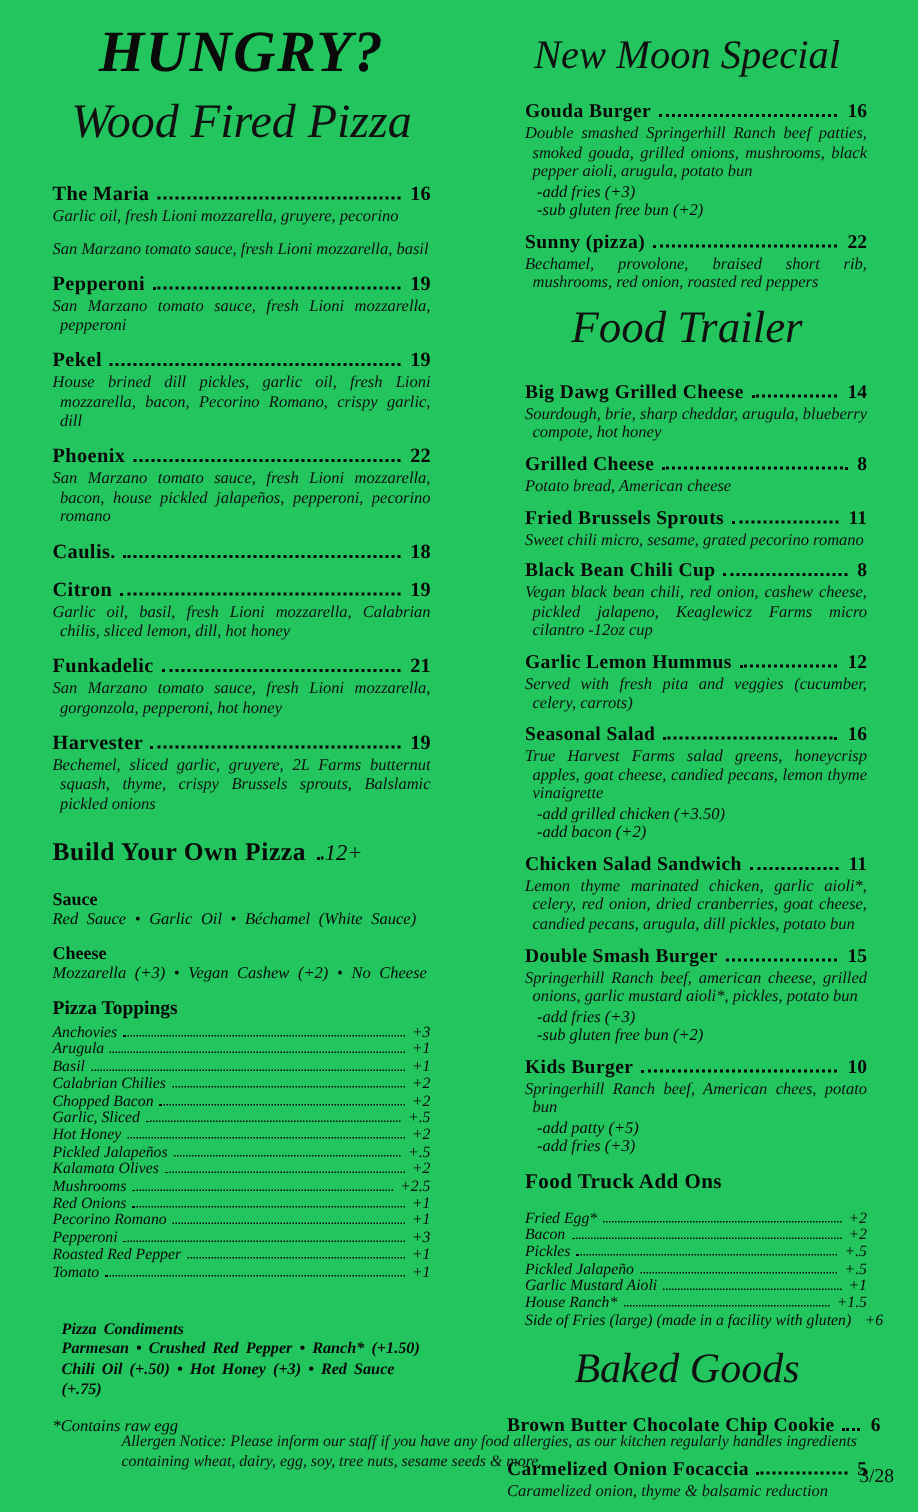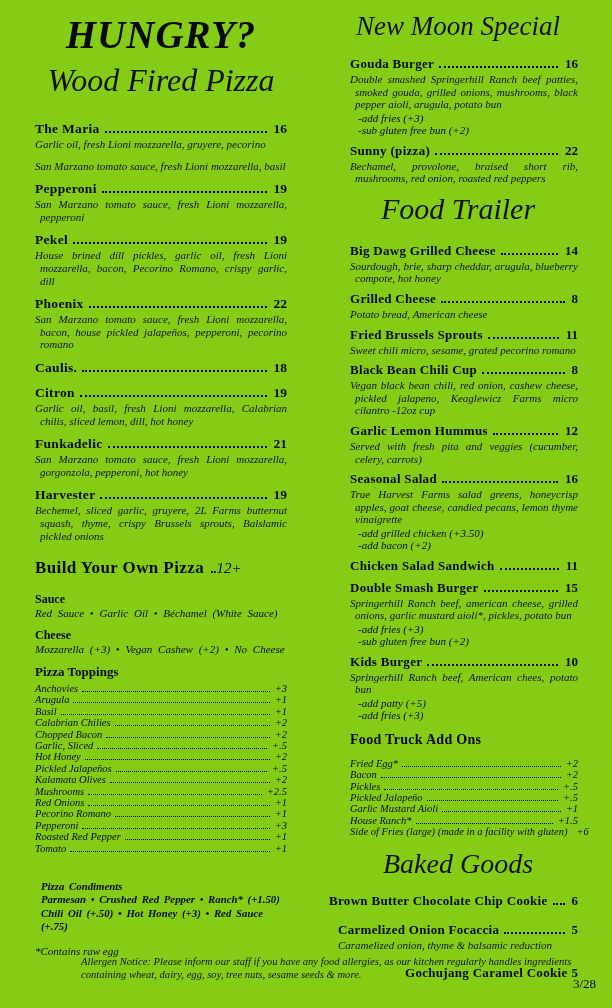--- a/index.html
+++ b/index.html
@@ -1,40 +1,40 @@
 <!DOCTYPE html>
 <html><head>
 <meta charset="utf-8">
 <style>
   * { margin:0; padding:0; box-sizing:border-box; }
   html,body { background:#fff; }
   .page {
     position:relative; width:612px; height:1008px; margin:0 auto;
-    background:#84cc16; color:#0a0a0a; overflow:hidden;
+    background:#22c55e; color:#0a0a0a; overflow:hidden;
     font-family:"Liberation Serif","DejaVu Serif",serif;
   }
   .col { position:absolute; top:0; }
   .col-left  { left:35px;  width:252px; }
   .col-right { left:338px; width:240px; }
 
   
   .title-xl {
     font-style:italic; font-weight:700; font-size:39px; line-height:46px;
     text-align:center; letter-spacing:1px; padding-top:12px;
   }
   .script-h {
     font-style:italic; font-weight:400; text-align:center; color:#111;
   }
   .h-pizza   { font-size:32px; line-height:34px; margin-top:5px;  margin-bottom:24px; }
-  .h-special { font-size:27px; line-height:32px; padding-top:10px; margin-bottom:14px; }
+  .h-special { font-size:27px; line-height:32px; padding-top:20px; margin-bottom:14px; }
   .h-trailer { font-size:30px; line-height:36px; margin-top:6px; margin-bottom:16px; }
   .h-baked   { font-size:28px; line-height:34px; margin-top:10px; margin-bottom:12px; }
 
   
-  .row { display:flex; align-items:baseline;justify-content:flex-end; }
+  .row { display:flex; align-items:baseline; }
   .nm  { font-weight:700; font-size:13.5px; letter-spacing:.3px; white-space:nowrap; }
   .pr  { font-weight:700; font-size:13.5px; margin-left:4px; }
   .leader { flex:1; border-bottom:2px dotted #0a0a0a; margin:0 3px 3px 5px; min-width:12px; }
 
   .item { margin-bottom:9px; }
   .desc {
     font-style:italic; font-size:11px; line-height:12.6px; color:#111;
     text-align:justify; padding-left:5px; text-indent:-5px; margin-top:1px;
   }
   .adds {
@@ -383,20 +383,21 @@
           <div class="adds hide-empty">-add grilled chicken (+3.50)
 -add bacon (+2)</div>
         </div>
 
         <div class="item">
           <div class="row">
             <span class="nm">Chicken Salad Sandwich</span>
             <span class="leader"></span>
             <span class="pr">11</span>
           </div>
+          <div class="desc hide-empty">Lemon thyme marinated chicken, garlic aioli*, celery, red onion, dried cranberries, goat cheese, candied pecans, arugula, dill pickles, potato bun</div>
 
         </div>
 
         <div class="item">
           <div class="row">
             <span class="nm">Double Smash Burger</span>
             <span class="leader"></span>
             <span class="pr">15</span>
           </div>
           <div class="desc hide-empty">Springerhill Ranch beef, american cheese, grilled onions, garlic mustard aioli*, pickles, potato bun</div>

